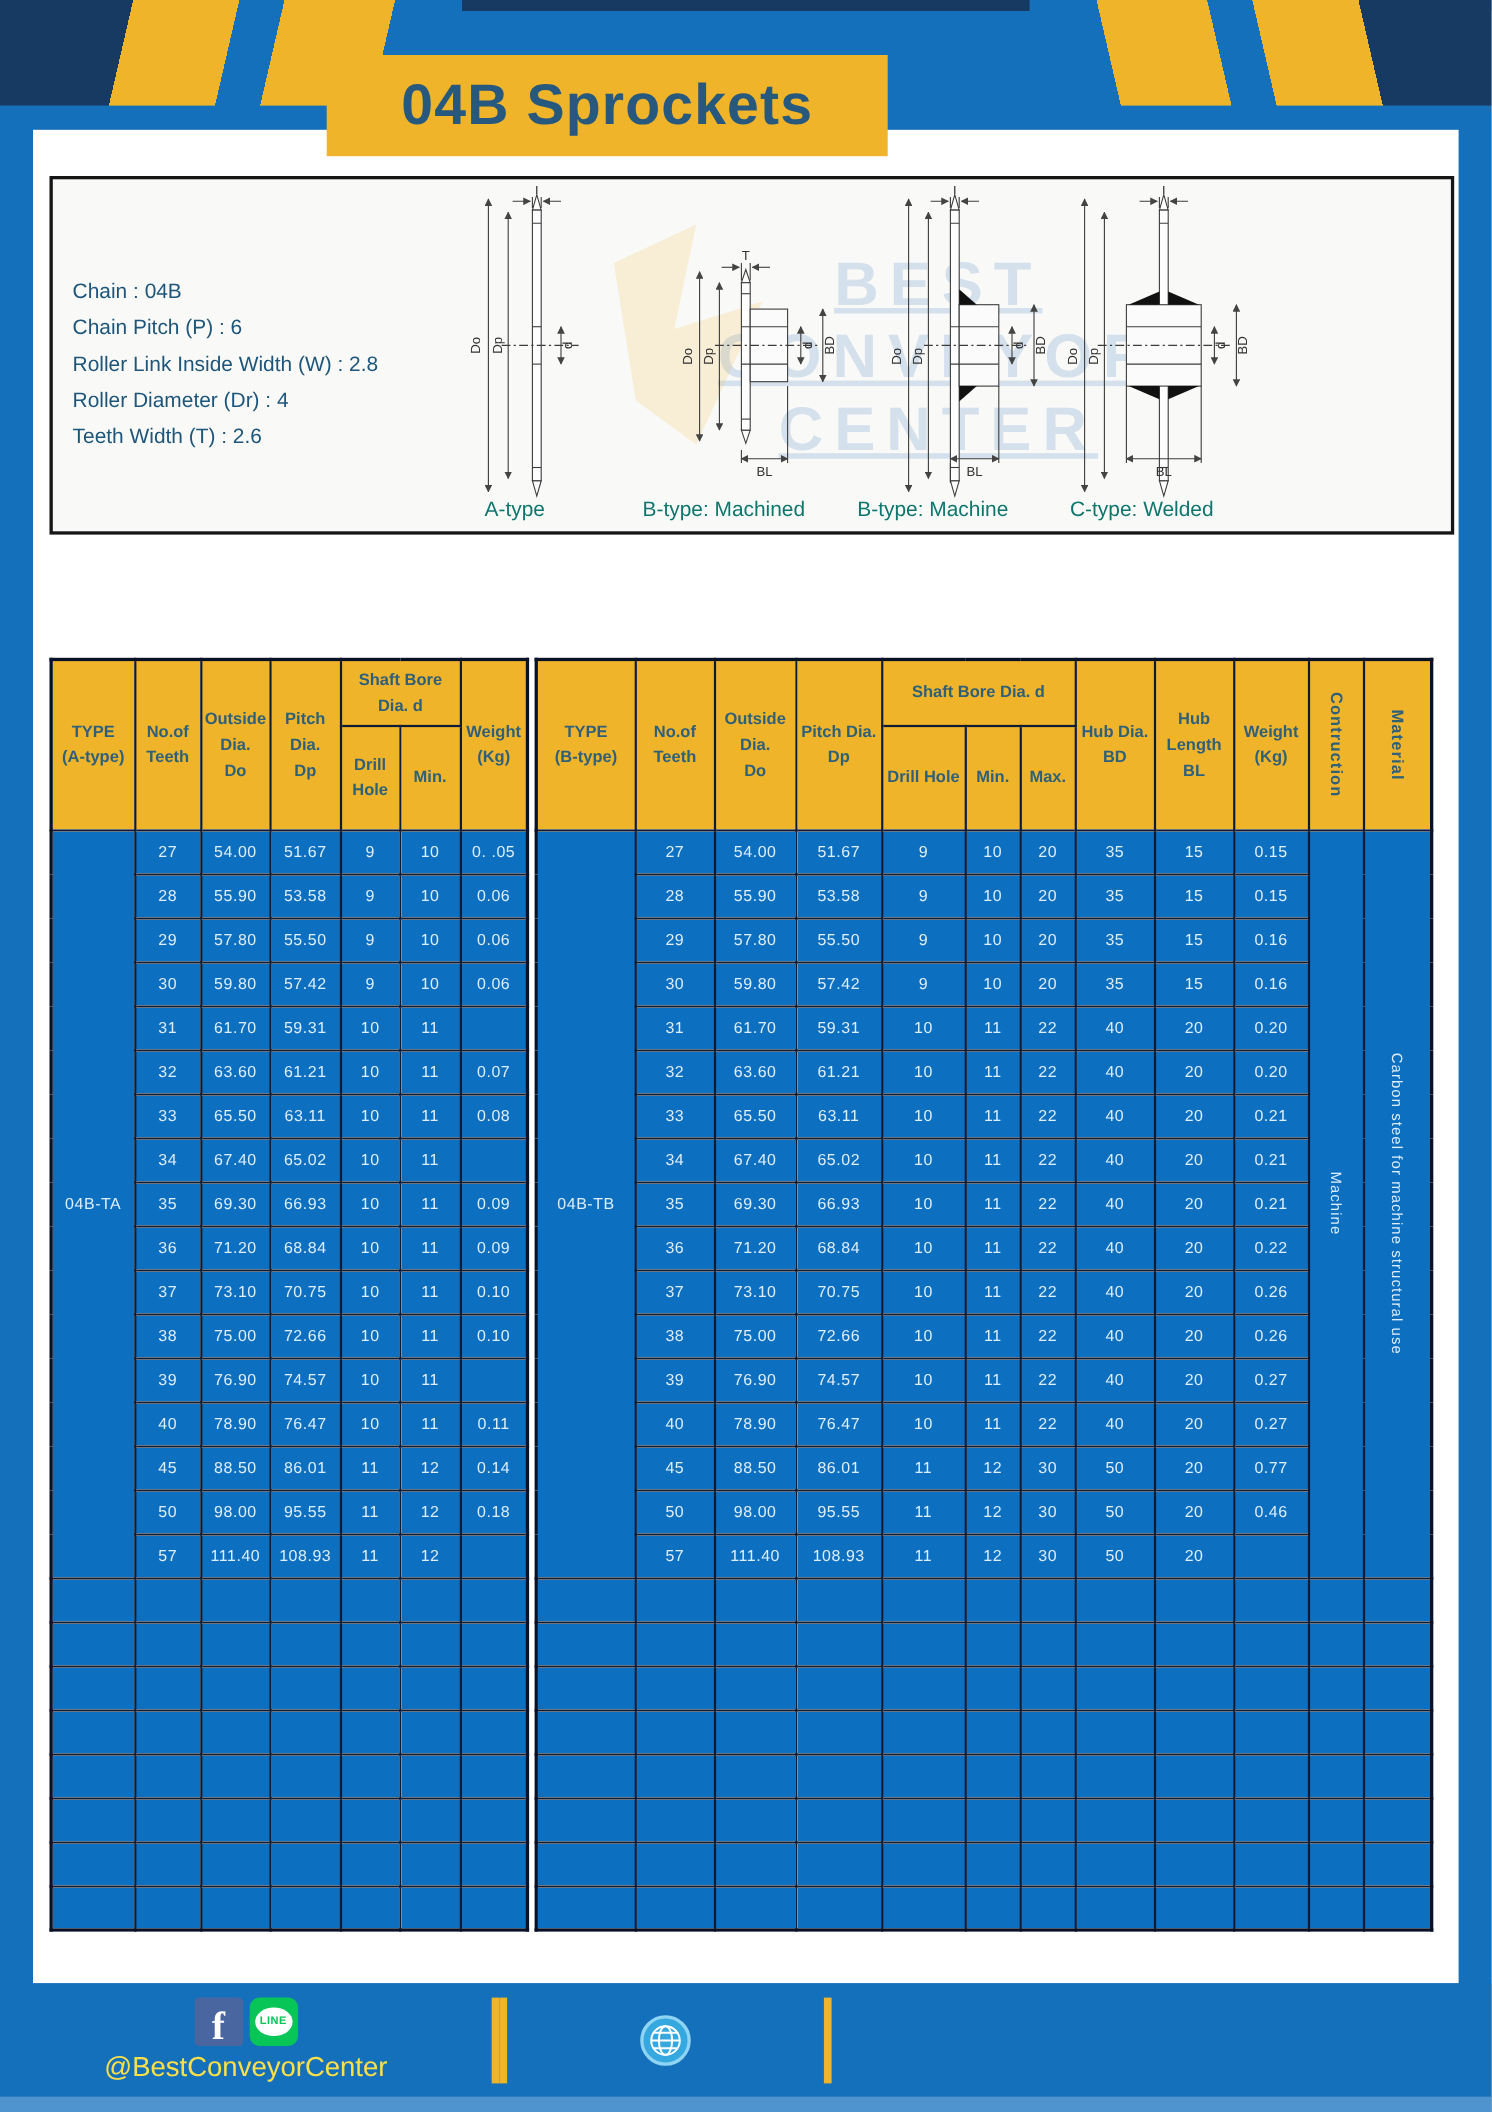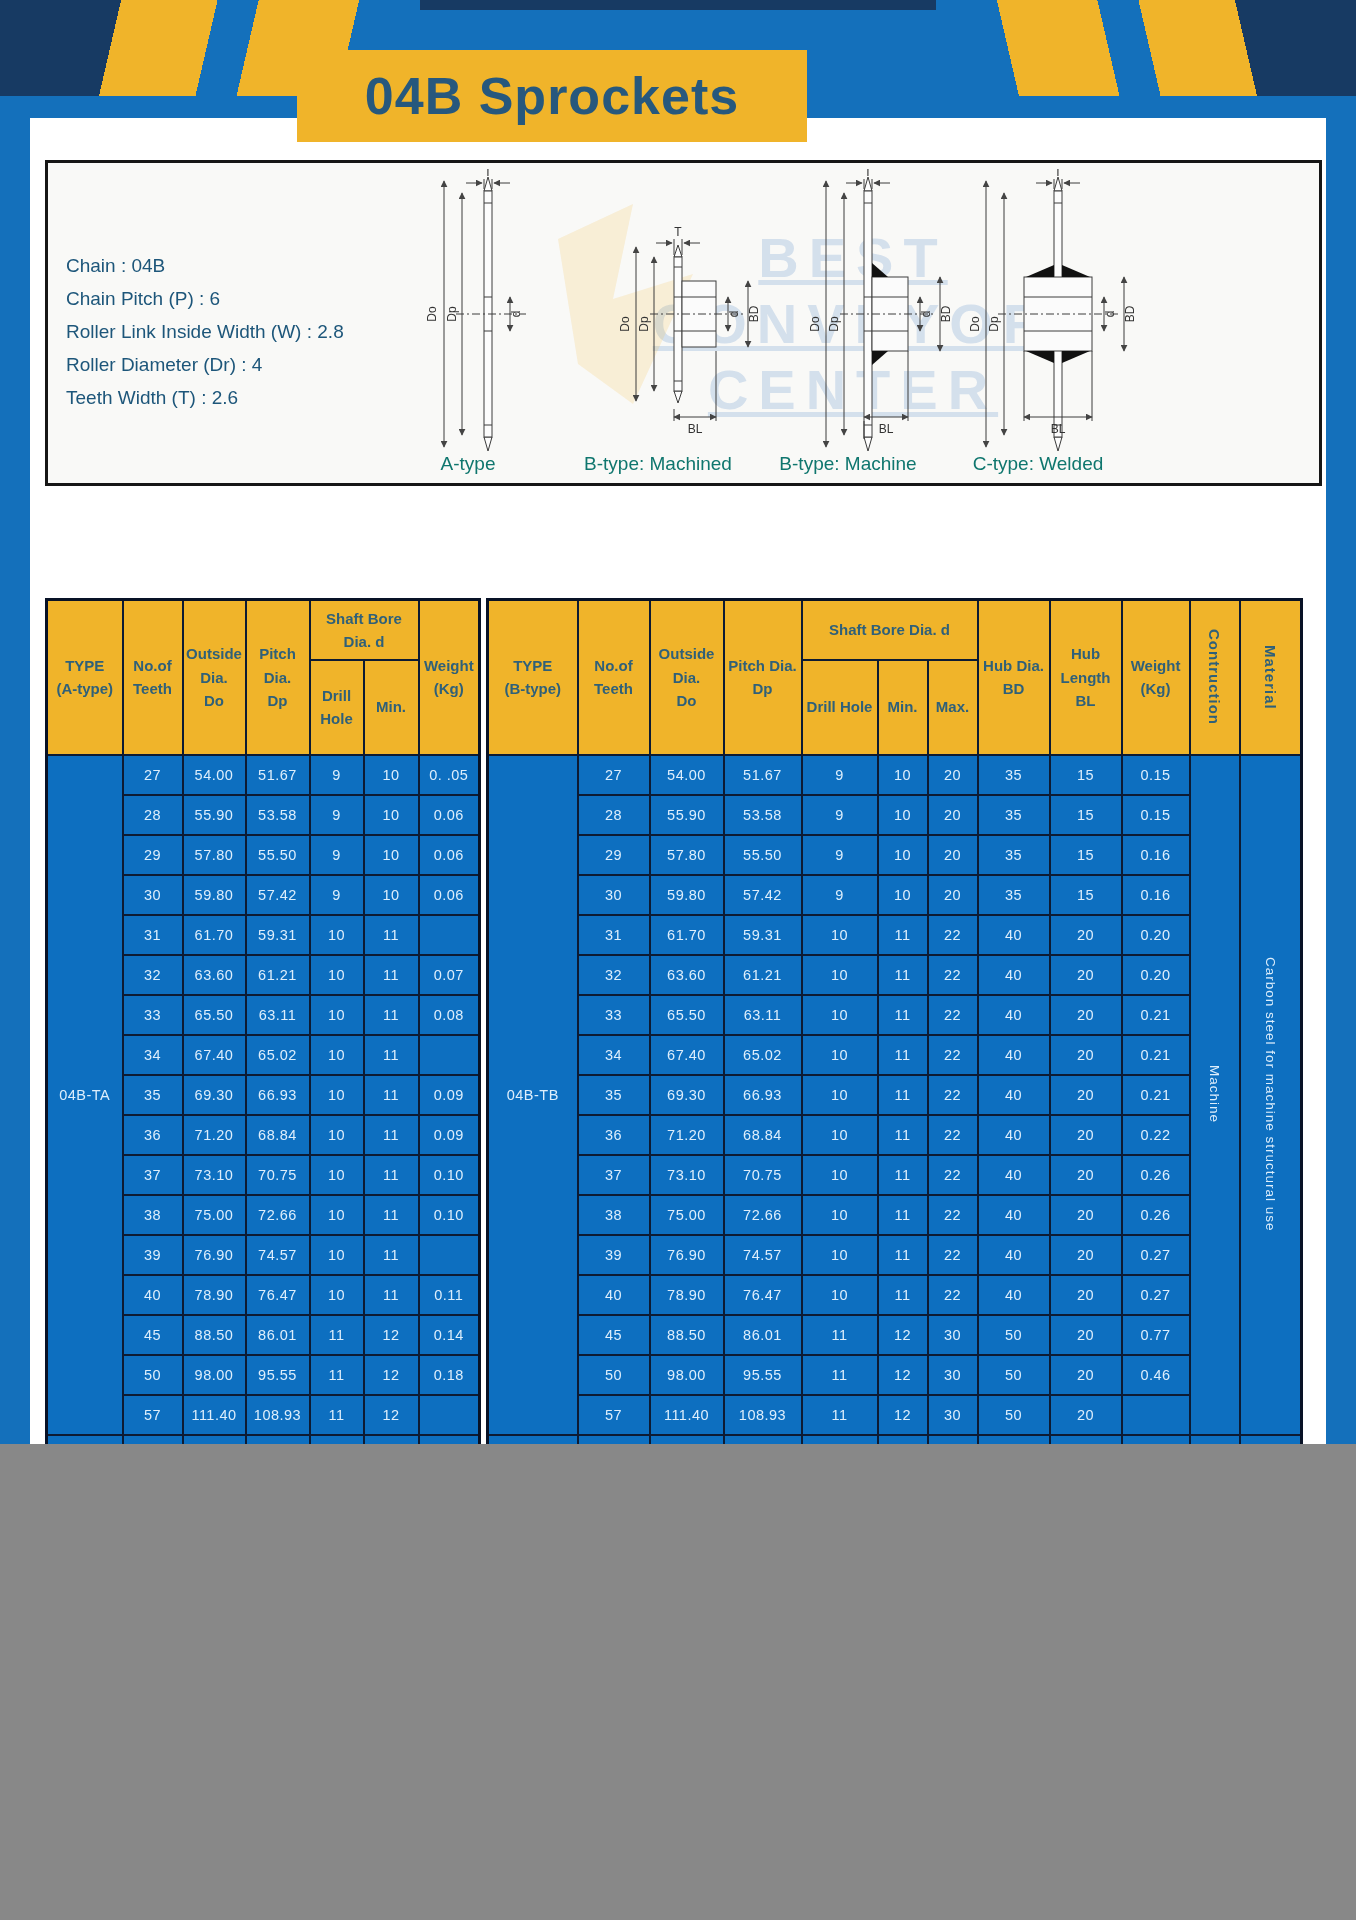--- a/index.html
+++ b/index.html
@@ -13,21 +13,21 @@
     --title-text:#27587d;
     --cell-text:#ddeefc;
     --line-green:#07c557;
     --facebook-blue:#4a66a0;
     --mail-red:#c53327;
     --globe-blue:#35a8e0;
     --footer-strip:#4f94cf;
   }
   *{margin:0;padding:0;box-sizing:border-box;}
   body{font-family:"Liberation Sans", sans-serif;background:#888;}
-  .canvas{position:relative;width:1356px;height:1444px;background:var(--frame-blue);overflow:hidden;margin:0 auto;}
+  .canvas{position:relative;width:1356px;height:1920px;background:var(--frame-blue);overflow:hidden;margin:0 auto;}
   .top-bar{position:absolute;top:0;left:0;width:100%;height:10px;background:var(--navy);}
   .stripes{position:absolute;top:0;width:420px;height:96px;
     background:linear-gradient(103deg,var(--navy) 0 118px,var(--accent-yellow) 118px 212px,var(--frame-blue) 212px 252px,var(--accent-yellow) 252px 350px,var(--frame-blue) 350px 100%);}
   .stripes.left{left:0;}
   .stripes.right{right:0;transform:scaleX(-1);}
   .white-page{position:absolute;left:30px;top:118px;width:1296px;height:1685px;background:#ffffff;}
   .title-box{position:absolute;left:297px;top:50px;width:510px;height:92px;background:var(--accent-yellow);display:flex;align-items:center;justify-content:center;z-index:3;}
   .title-box h1{font-size:52px;font-weight:bold;color:var(--title-text);letter-spacing:1px;}
 
   

